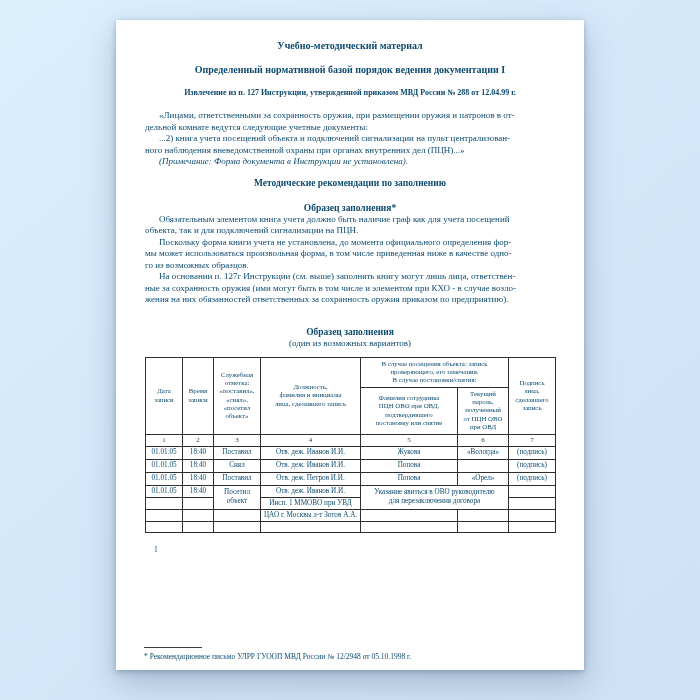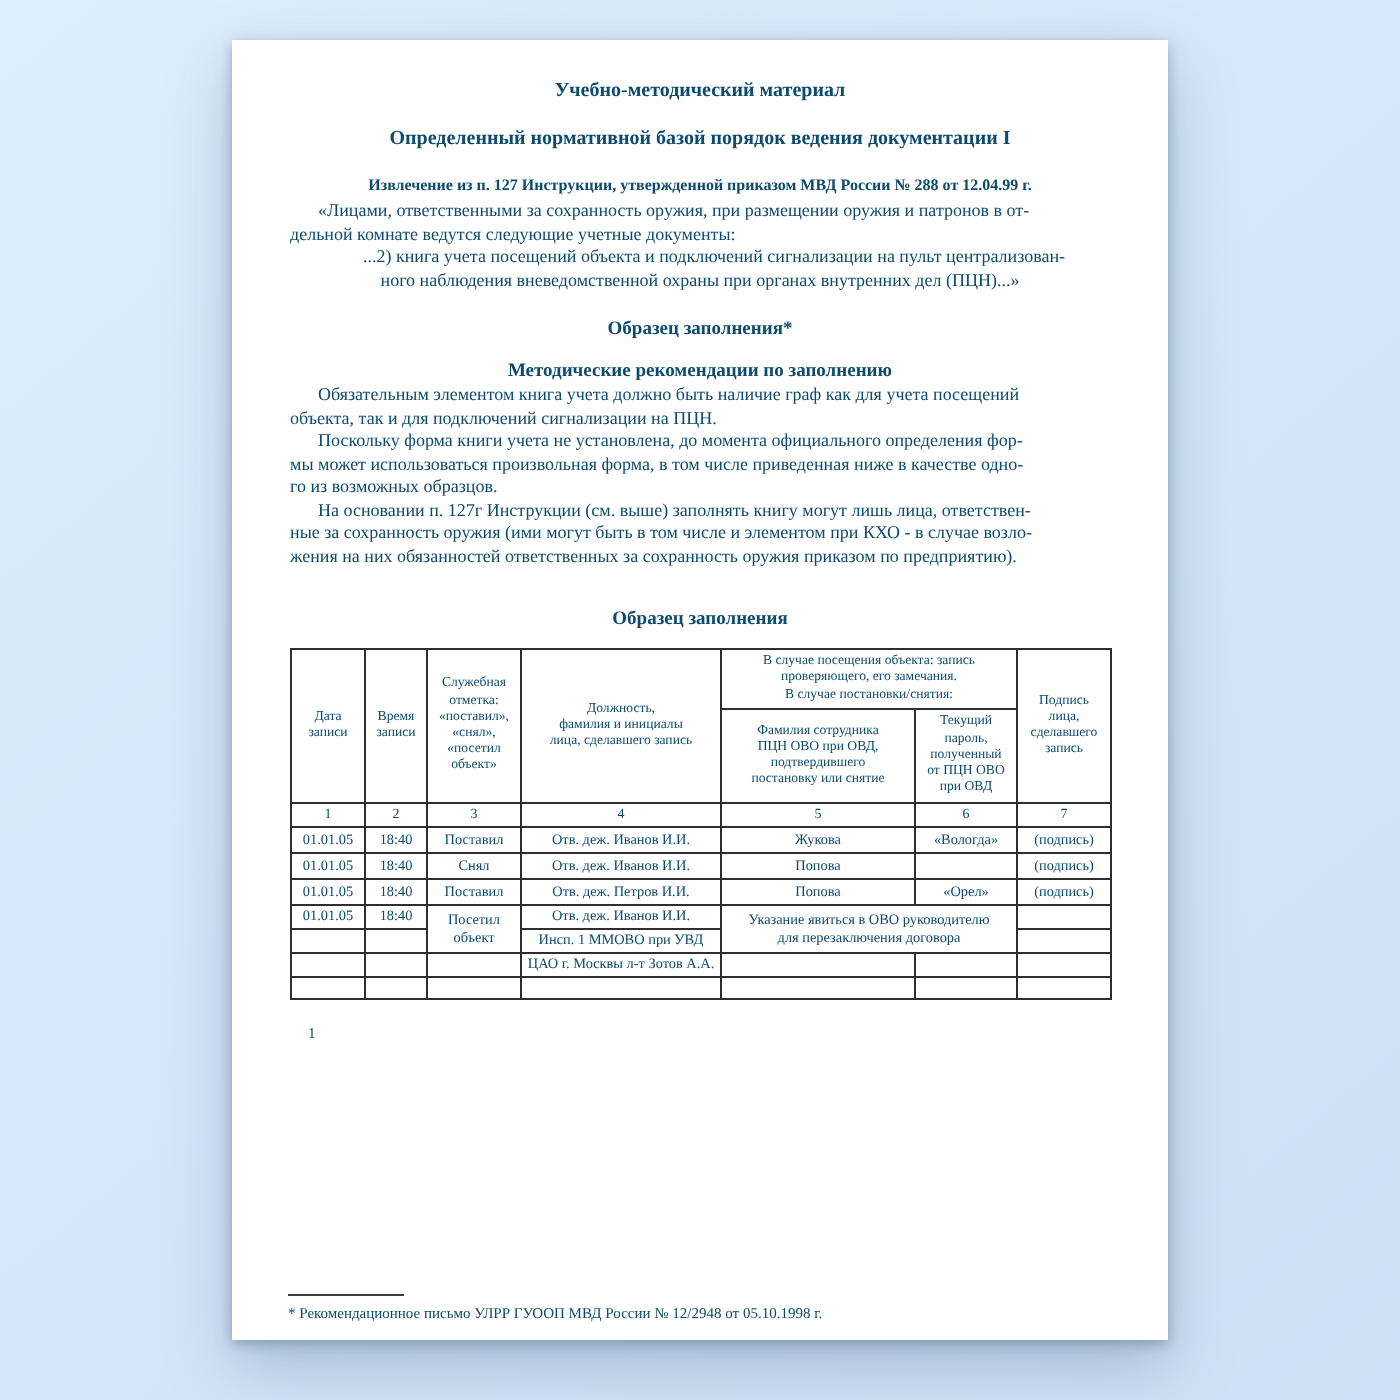--- a/index.html
+++ b/index.html
@@ -10,27 +10,27 @@
     color:#0c4a6e;
   }
   .page {
     position:absolute; left:116px; top:20px; width:468px; height:650px;
     background:#ffffff; box-sizing:border-box;
     padding:20px 29px 0 29px;
     box-shadow: 0 2px 6px rgba(96,120,150,0.55), 0 14px 30px rgba(96,120,150,0.38);
   }
   .doc-title    { margin:0; text-align:center; font-weight:bold; font-size:10px; line-height:12px; }
   .doc-subtitle { margin:12px; text-align:center; font-weight:bold; font-size:10px; line-height:12px; }
-  .doc-source   { margin:2px; text-align:center; font-weight:bold; font-size:8px;  line-height:10px; }
+  .doc-source   { margin:12px; text-align:center; font-weight:bold; font-size:8px;  line-height:10px; }
   p.body {
     margin:0; font-size:9px; line-height:11.5px;
     white-space:pre-line; text-indent:14px;
   }
   .mt-quote1 { margin-top:24px; }
-  .mt-quote2 { margin-top:15px;text-align:center; }
+  .mt-quote2 { margin-top:15px; }
   .note { font-style:italic; margin-top:14px; }
   .center-heading { margin:0; text-align:center; font-weight:bold; font-size:9.5px; line-height:12px; }
   .mt-sample-ref { margin-top:13px; }
   .mt-method     { margin-top:9px;  }
   .mt-p4 { margin-top:11px; }
   .mt-p5 { margin-top:12px; }
   .mt-p6 { margin-top:10px; }
   .mt-sample-title { margin-top:20px; }
   .sample-subtitle { margin:0; text-align:center; font-size:9px; line-height:11px; }
   .doc-table {
@@ -63,34 +63,36 @@
   <div class="page">
 
     <p class="doc-title">Учебно-методический материал</p>
     <p class="doc-subtitle">Определенный нормативной базой порядок ведения документации I</p>
     <p class="doc-source">Извлечение из п. 127 Инструкции, утвержденной приказом МВД России № 288 от 12.04.99 г.</p>
 
     <p class="body mt-quote1">«Лицами, ответственными за сохранность оружия, при размещении оружия и патронов в от-
 дельной комнате ведутся следующие учетные документы:</p>
     <p class="body mt-quote2">...2) книга учета посещений объекта и подключений сигнализации на пульт централизован-
 ного наблюдения вневедомственной охраны при органах внутренних дел (ПЦН)...»</p>
-
+    <p class="body note">(Примечание: Форма документа в Инструкции не установлена).</p>
+
+    <p class="center-heading mt-method">Методические рекомендации по заполнению</p>
     <p class="center-heading mt-sample-ref">Образец заполнения*</p>
-    <p class="center-heading mt-method">Методические рекомендации по заполнению</p>
 
     <p class="body mt-p5">Обязательным элементом книга учета должно быть наличие граф как для учета посещений
 объекта, так и для подключений сигнализации на ПЦН.</p>
     <p class="body mt-p4">Поскольку форма книги учета не установлена, до момента официального определения фор-
 мы может использоваться произвольная форма, в том числе приведенная ниже в качестве одно-
 го из возможных образцов.</p>
     <p class="body mt-p6">На основании п. 127г Инструкции (см. выше) заполнять книгу могут лишь лица, ответствен-
 ные за сохранность оружия (ими могут быть в том числе и элементом при КХО - в случае возло-
 жения на них обязанностей ответственных за сохранность оружия приказом по предприятию).</p>
 
     <p class="center-heading mt-sample-title">Образец заполнения</p>
+    <p class="sample-subtitle">(один из возможных вариантов)</p>
 
     <table class="doc-table">
       <colgroup>
         <col style="width:37px">
           <col style="width:31px">
           <col style="width:47px">
           <col style="width:100px">
         <col style="width:97px">
           <col style="width:51px">
           <col style="width:47px">

